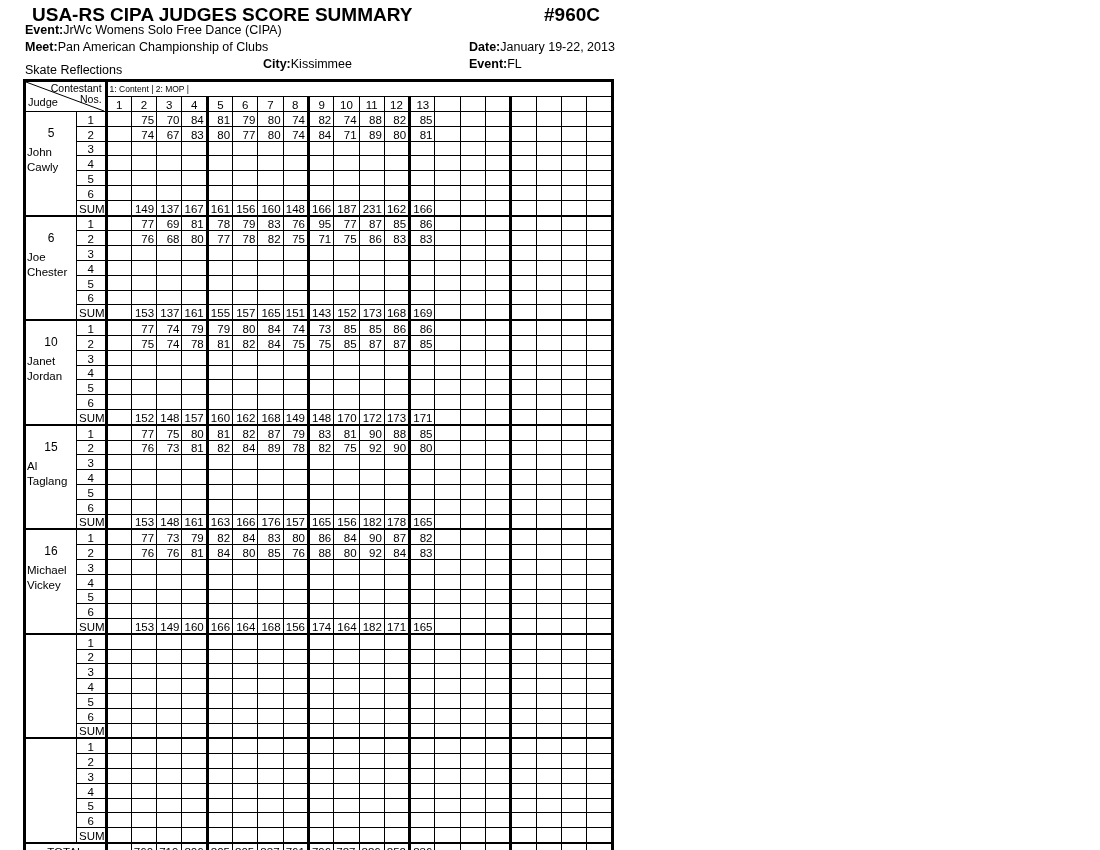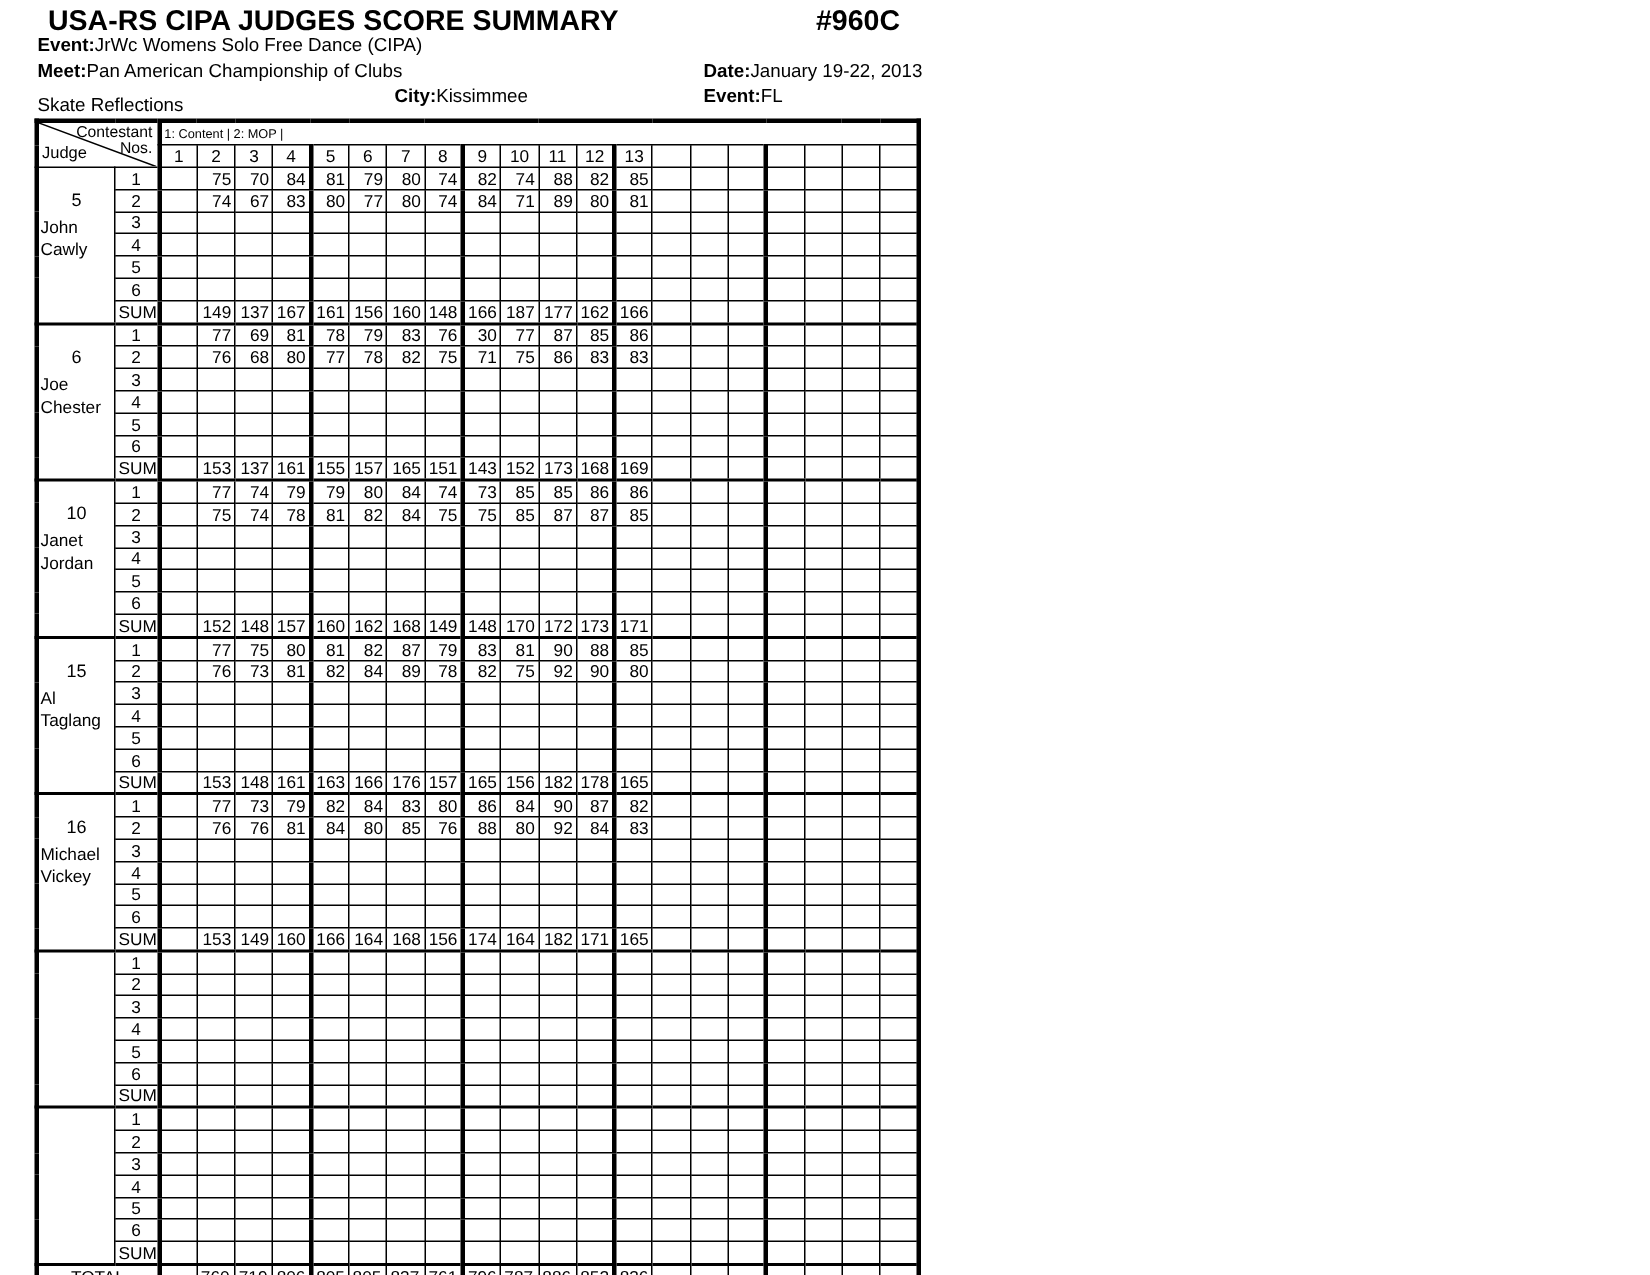--- a/index.html
+++ b/index.html
@@ -249,21 +249,21 @@
         <td class="val blockend"></td>
         <td class="val blockend">149</td>
         <td class="val blockend">137</td>
         <td class="val thick blockend">167</td>
         <td class="val blockend">161</td>
         <td class="val blockend">156</td>
         <td class="val blockend">160</td>
         <td class="val thick blockend">148</td>
         <td class="val blockend">166</td>
         <td class="val blockend">187</td>
-        <td class="val blockend">177</td>
+        <td class="val blockend">231</td>
         <td class="val thick blockend">162</td>
         <td class="val blockend">166</td>
         <td class="val blockend"></td>
         <td class="val blockend"></td>
         <td class="val thick blockend"></td>
         <td class="val blockend"></td>
         <td class="val blockend"></td>
         <td class="val blockend"></td>
         <td class="val blockend"></td>
       </tr>
@@ -275,21 +275,21 @@
         </td>
         <td class="sub thick" style="text-align: center; padding-left: 0px;">1</td>
         <td class="val"></td>
         <td class="val">77</td>
         <td class="val">69</td>
         <td class="val thick">81</td>
         <td class="val">78</td>
         <td class="val">79</td>
         <td class="val">83</td>
         <td class="val thick">76</td>
-        <td class="val">30</td>
+        <td class="val">95</td>
         <td class="val">77</td>
         <td class="val">87</td>
         <td class="val thick">85</td>
         <td class="val">86</td>
         <td class="val"></td>
         <td class="val"></td>
         <td class="val thick"></td>
         <td class="val"></td>
         <td class="val"></td>
         <td class="val"></td>

